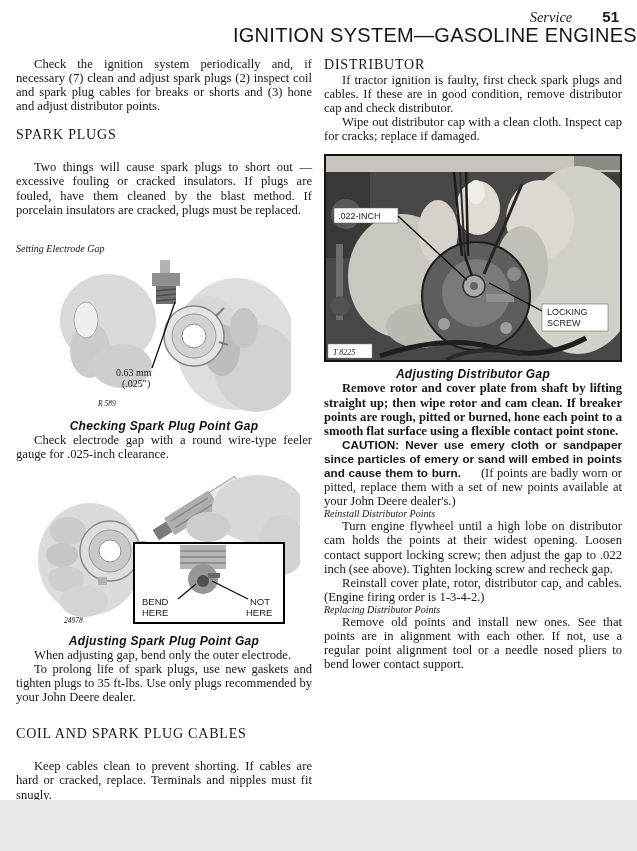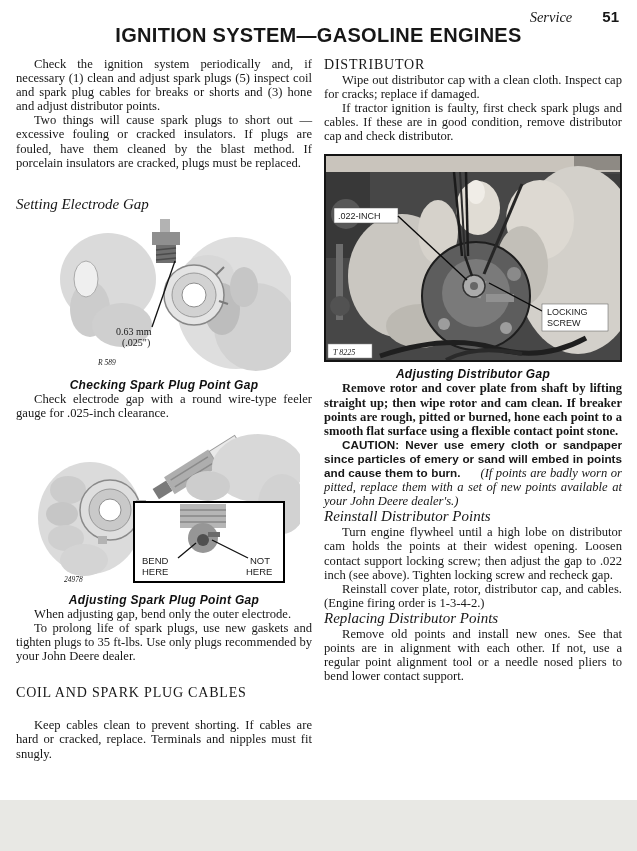--- a/index.html
+++ b/index.html
@@ -5,70 +5,71 @@
   html,body{margin:0;padding:0;background:#e8e8e4;}
   .page{
     position:relative;width:637px;height:800px;margin:0 auto;
     background:#ffffff;color:#171717;overflow:hidden;
     font-family:"Liberation Serif",serif;
   }
   .running-header{position:absolute;top:8px;right:18px;}
   .running-title{font-style:italic;font-size:14.5px;}
   .page-number{font-family:"Liberation Sans",sans-serif;font-weight:bold;font-size:15px;margin-left:26px;}
   .doc-title{
-    position:absolute;top:24px;left:0;width:100%;text-align:center;margin:0;
-    font-family:"Liberation Sans",sans-serif;font-weight:bold;font-size:20px;letter-spacing:.3px;
+    position:absolute;top:24px;left:0;width:100%;text-align:right;margin:0;
+    font-family:"Liberation Sans",sans-serif;font-weight:normal;font-size:20px;letter-spacing:.3px;
   }
   .col{position:absolute;top:57px;}
   .col-left{left:16px;width:296px;}
   .col-right{left:324px;width:298px;}
   p.body{margin:0;font-size:12.6px;line-height:14.1px;text-align:justify;text-indent:18px;}
   h2.caps{margin:0;font-size:14px;font-weight:400;letter-spacing:.8px;}
-  h3.ital{margin:0;font-size:15px;font-weight:400;font-style:italic;}
+  h3.ital{margin:0;font-size:10px;font-weight:400;font-style:italic;}
   .col-left h2.caps{margin-top:14px;margin-bottom:17px;}
   .col-left h3.ital{margin-top:26px;margin-bottom:4px;}
   figure{margin:0;}
   figcaption{
     text-align:center;font-family:"Liberation Sans",sans-serif;
     font-weight:bold;font-style:italic;font-size:12px;letter-spacing:.3px;margin-top:5px;color:#101010;
   }
   .fig1 svg{display:block;margin-left:40px;}
   .fig2{margin-top:10px;}
   .fig2 svg{display:block;margin-left:22px;}
   .p-checkgap{margin-top:20px;}
   .p-bend{margin-top:18px;}
   .h2-coil{margin-top:22px !important;margin-bottom:17px !important;}
   .h2-distributor{margin-bottom:14px;}
   .fig3{margin-top:11px;}
   .photo-frame{border:2px solid #141414;width:294px;background:#454545;text-decoration:underline;}
   .photo-frame svg{display:block;}
   .p-rotor{margin-top:20px;font-weight:bold;}
   .p-caution{margin-top:23px;}
   .caution-bold{font-family:"Liberation Sans",sans-serif;font-weight:bold;font-size:11.7px;}
-  .caution-rest{margin-left:20px;font-style:italic;}
+  .caution-rest{margin-left:20px;}
   .h3-adjust{margin-top:18px;margin-bottom:8px;}
   .h3-replace{margin-top:18px;margin-bottom:8px;}
   svg text{font-family:"Liberation Sans",sans-serif;fill:#1b1b1b;}
   svg text.serifnote{font-family:"Liberation Serif",serif;}
 </style>
 </head>
 <body>
 
 <div class="page">
 
   <div class="running-header">
     <span class="running-title">Service</span>
     <span class="page-number">51</span>
   </div>
 
   <h1 class="doc-title">IGNITION SYSTEM—GASOLINE ENGINES</h1>
 
   <div class="col col-left">
-    <p class="body">Check the ignition system periodically and, if necessary (1) clean and adjust spark plugs (5) inspect coil and spark plug cables for breaks or shorts and (3) hone and adjust distributor points.</p>
-
+    <p class="body">Check the ignition system periodically and, if necessary (7) clean and adjust spark plugs (2) inspect coil and spark plug cables for breaks or shorts and (3) hone and adjust distributor points.</p>
+
+    <h2 class="caps">SPARK PLUGS</h2>
     <p class="body">Two things will cause spark plugs to short out — excessive fouling or cracked insulators. If plugs are fouled, have them cleaned by the blast method. If porcelain insulators are cracked, plugs must be replaced.</p>
 
     <h3 class="ital">Setting Electrode Gap</h3>
 
     <figure class="fig1">
       <svg width="235" height="156" viewBox="0 0 235 156">
 
         <ellipse cx="180" cy="86" rx="60" ry="66" fill="#dedede"></ellipse>
         <ellipse cx="200" cy="110" rx="42" ry="44" fill="#d2d2d2"></ellipse>
         <ellipse cx="152" cy="58" rx="26" ry="20" fill="#d7d7d7"></ellipse>
@@ -152,22 +153,22 @@
 
     <p class="body p-bend">When adjusting gap, bend only the outer electrode.</p>
     <p class="body">To prolong life of spark plugs, use new gaskets and tighten plugs to 35 ft-lbs. Use only plugs recommended by your John Deere dealer.</p>
 
     <h2 class="caps h2-coil">COIL AND SPARK PLUG CABLES</h2>
     <p class="body">Keep cables clean to prevent shorting. If cables are hard or cracked, replace. Terminals and nipples must fit snugly.</p>
   </div>
 
   <div class="col col-right">
     <h2 class="caps h2-distributor">DISTRIBUTOR</h2>
+    <p class="body">If tractor ignition is faulty, first check spark plugs and cables. If these are in good condition, remove distributor cap and check distributor.</p>
     <p class="body">Wipe out distributor cap with a clean cloth. Inspect cap for cracks; replace if damaged.</p>
-    <p class="body">If tractor ignition is faulty, first check spark plugs and cables. If these are in good condition, remove distributor cap and check distributor.</p>
 
     <figure class="fig3">
       <div class="photo-frame">
         <svg width="294" height="204" viewBox="0 0 294 204">
           <rect x="0" y="0" width="294" height="204" fill="#474747"></rect>
           <rect x="0" y="0" width="294" height="16" fill="#c9c4bc"></rect>
           <rect x="248" y="0" width="46" height="14" fill="#8e8a84"></rect>
 
           <rect x="0" y="16" width="44" height="86" fill="#383838"></rect>
           <circle cx="20" cy="58" r="15" fill="#585858"></circle>

